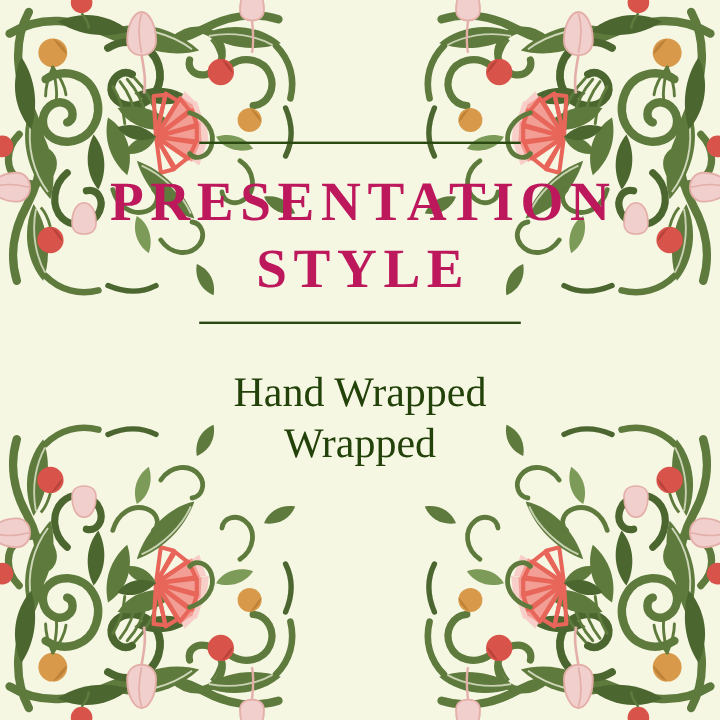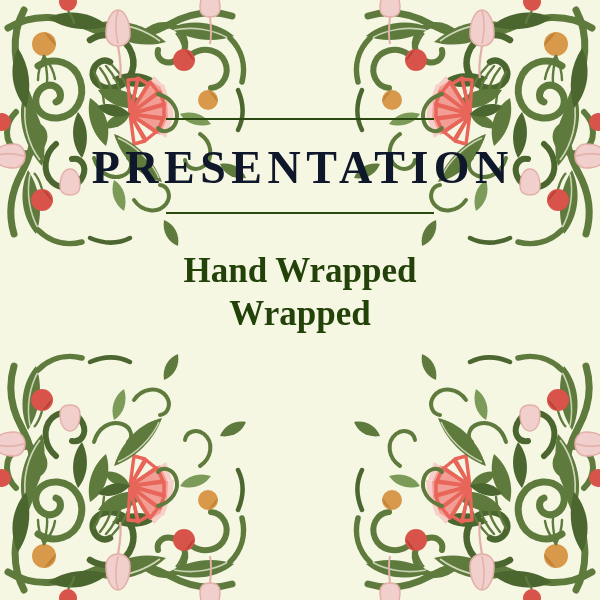--- a/index.html
+++ b/index.html
@@ -50,36 +50,36 @@
   .rule {
     width: 268px;
     height: 2px;
     background: #2A4A12;
     margin: 0;
   }
   .rule.top    { margin-bottom: 20px; }
   .rule.bottom { margin-top: 16px; }
 
   #title {
-    color: #0f172a;
+    color: #be185d;
     font-size: 46px;
     font-weight: 700;
     letter-spacing: 5.5px;
     line-height: 1.22;
     text-align: center;
     margin: 0;
     text-indent: 5.5px;
     font-family: "Liberation Serif", "DejaVu Serif", serif;
   }
   #title .ln { display: block; }
 
   #subtitle {
     color: #234209;
     font-size: 35px;
-    font-weight: 700;
+    font-weight: 400;
     line-height: 1.22;
     text-align: center;
     margin: 0;
     padding-top: 36px;
     font-family: "Liberation Serif", "DejaVu Serif", serif;
   }
   #subtitle .ln { display: block; }
 </style>
 </head>
 <body>
@@ -251,20 +251,21 @@
         <use href="#flourish"></use>
       </svg>
   </div>
 
   <div id="content">
 
     <div class="rule top"></div>
 
     <h1 id="title">
       <span class="ln">PRESENTATION</span>
+      <span class="ln">STYLE</span>
     </h1>
 
     <div class="rule bottom"></div>
 
     <h2 id="subtitle">
       <span class="ln">Hand Wrapped</span>
       <span class="ln">Wrapped</span>
     </h2>
 
   </div>

